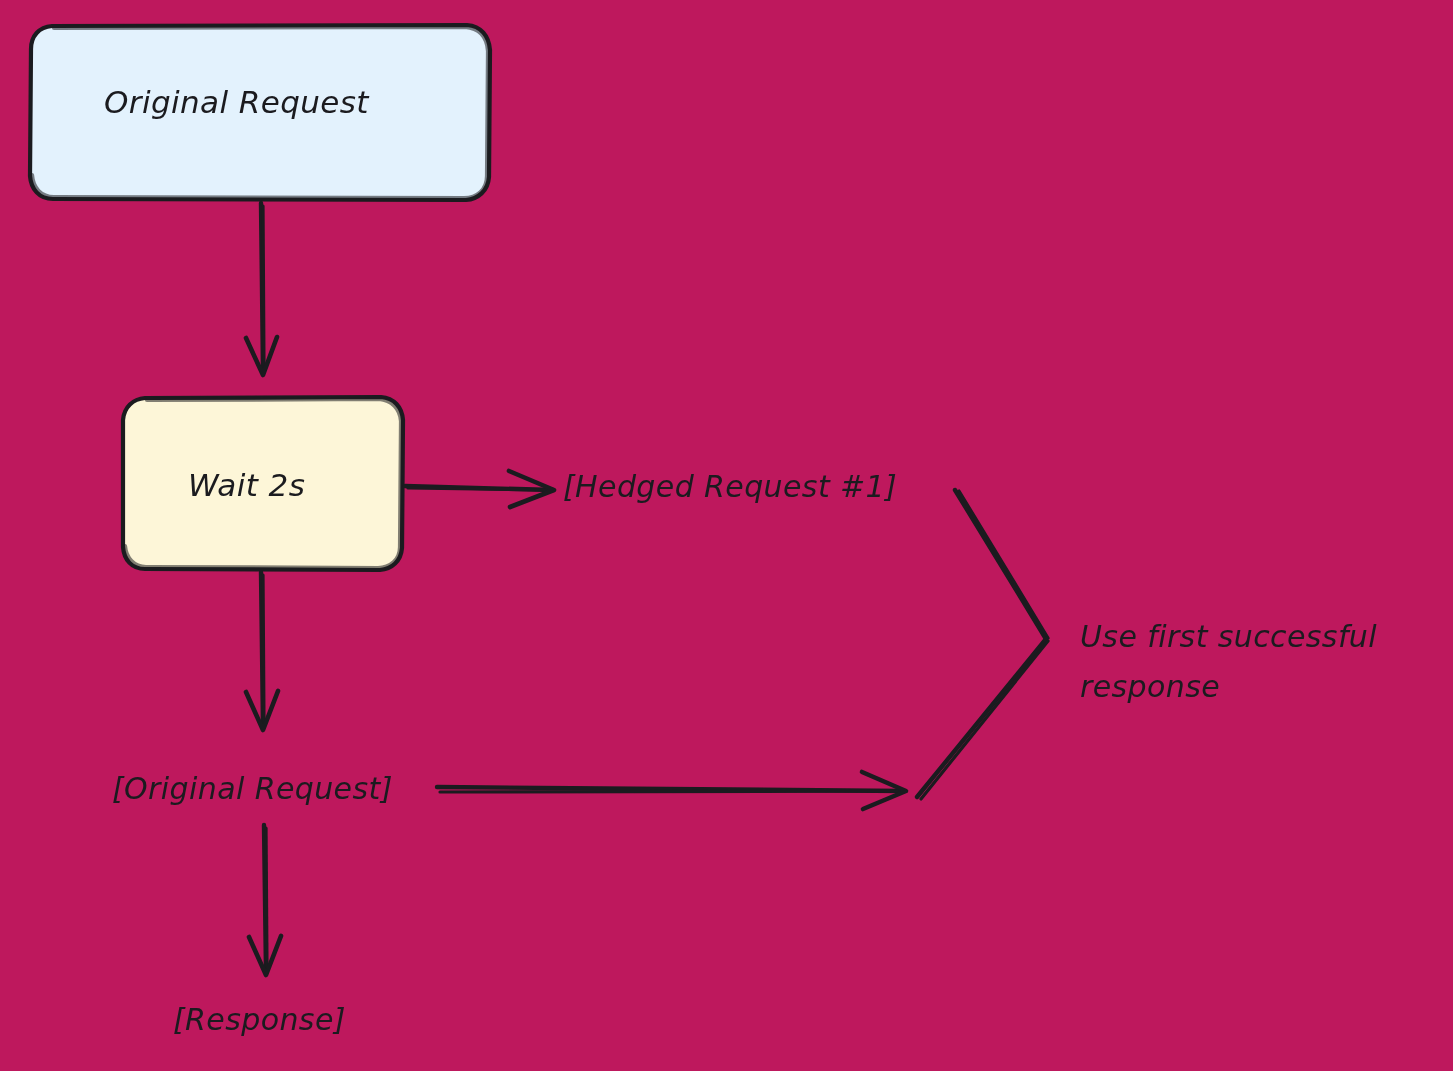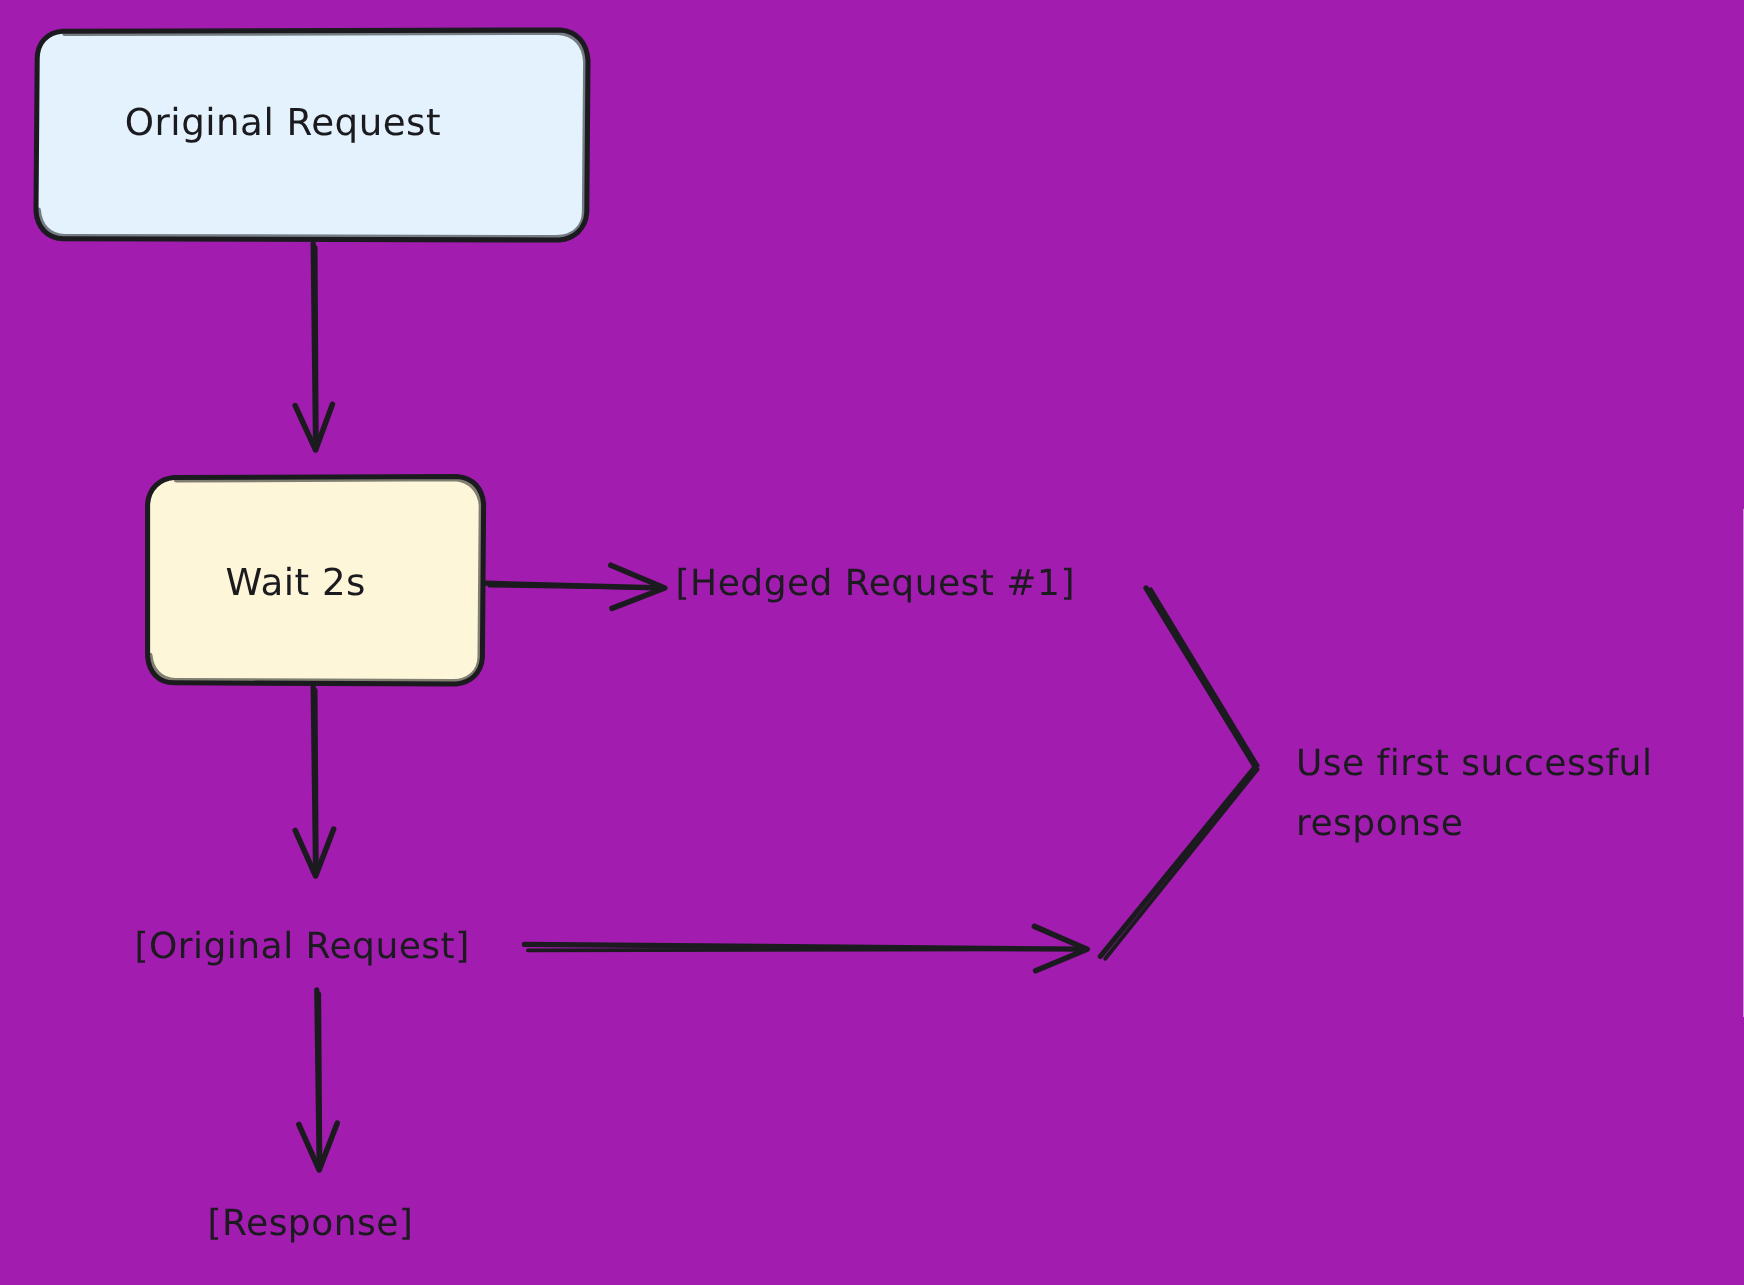--- a/index.html
+++ b/index.html
@@ -8,22 +8,23 @@
     padding: 0;
     background: #ffffff;
   }
   body {
     font-family: "DejaVu Sans", sans-serif;
   }
   #canvas {
     position: relative;
     width: 1453px;
     height: 1071px;
-    background: #a21caf;
+    background: #be185d;
     overflow: hidden;
+    font-style: italic;
   }
   #diagram-svg {
     position: absolute;
     top: 0;
     left: 0;
     width: 1453px;
     height: 1071px;
   }
   .node-shape {
     stroke: #1b1b1f;

